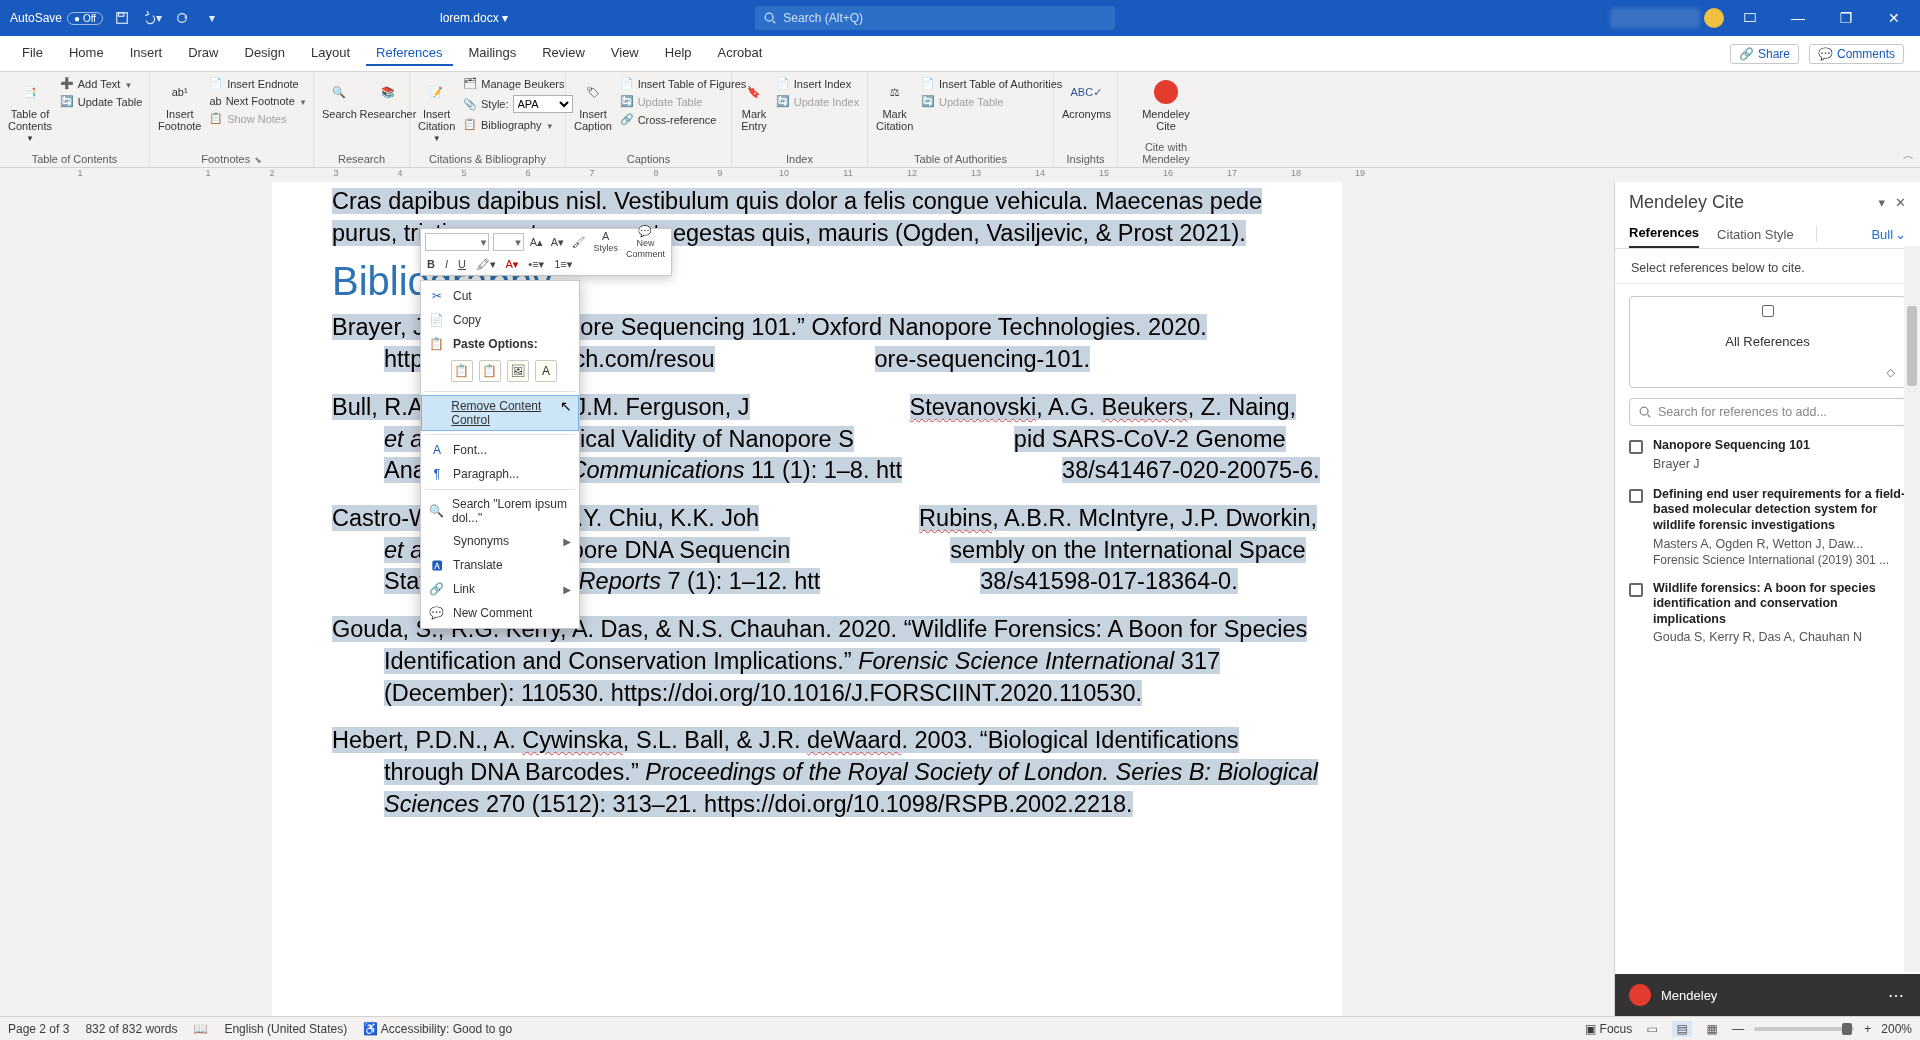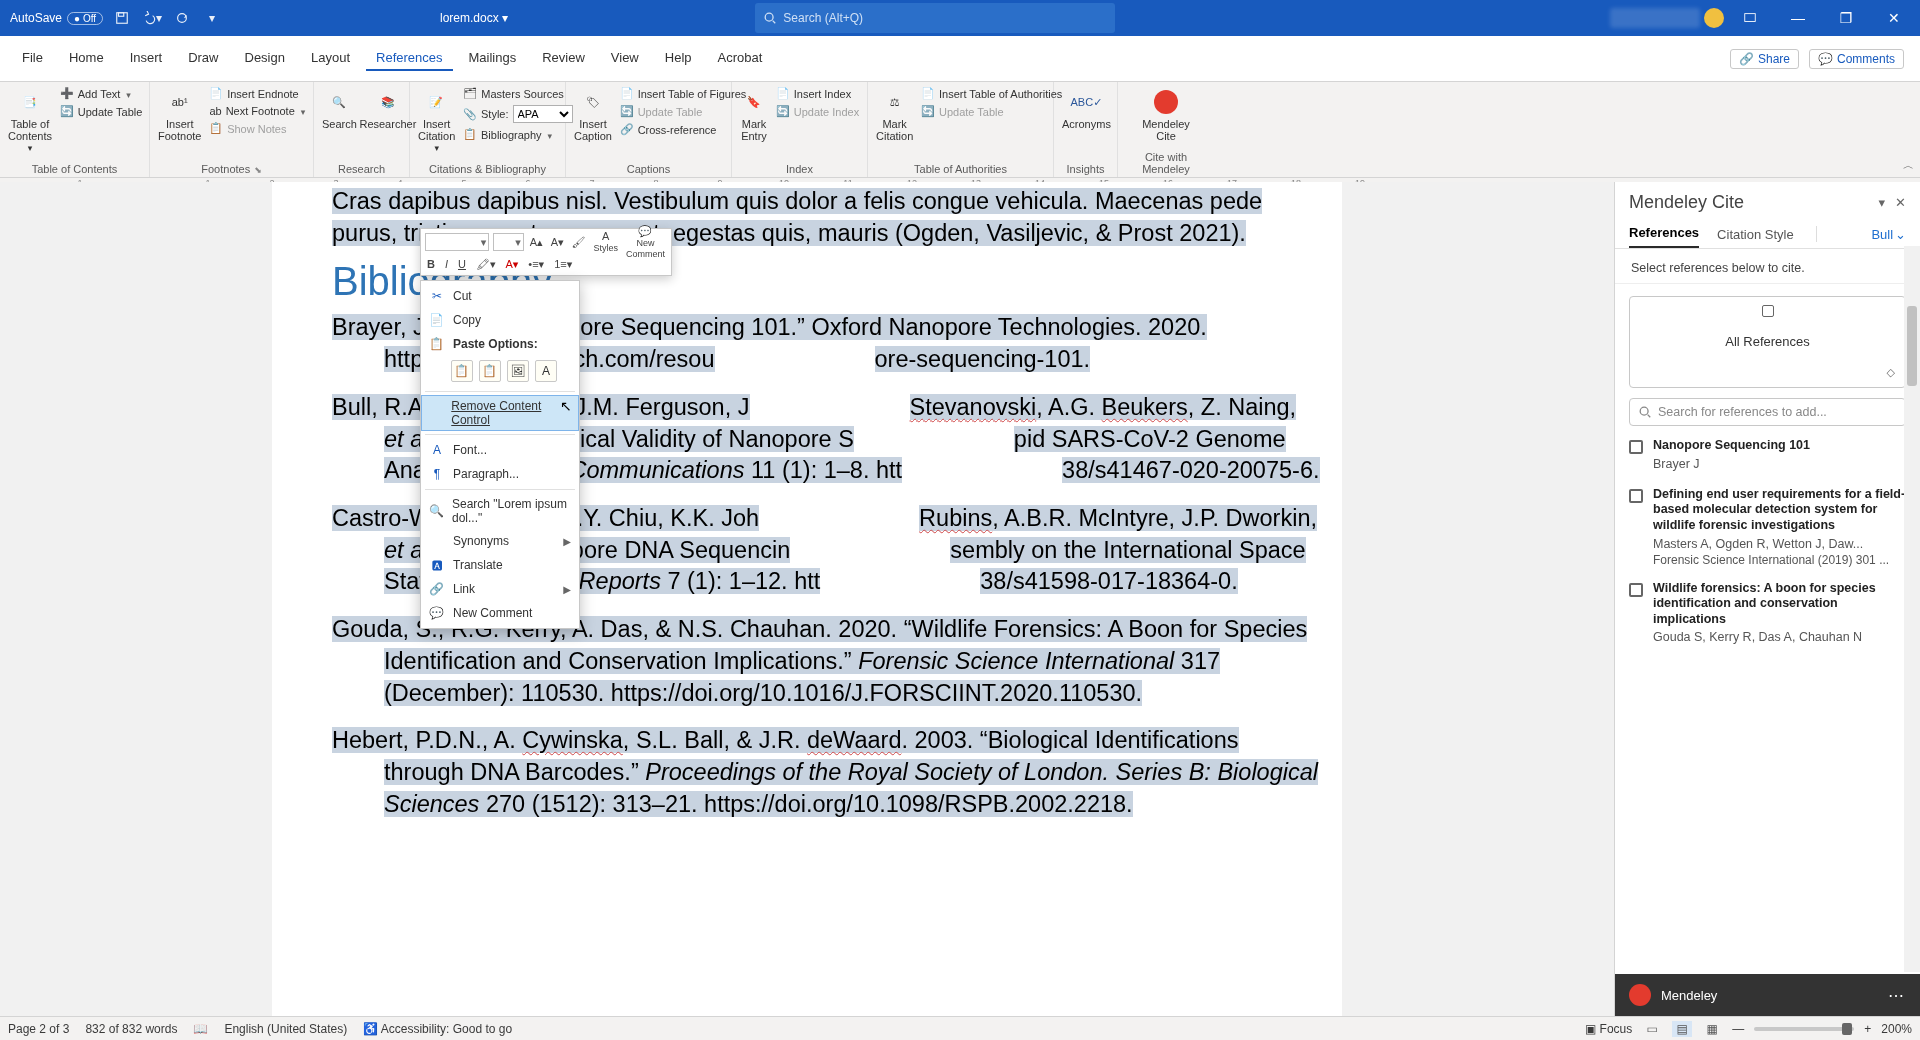--- a/index.html
+++ b/index.html
@@ -6,29 +6,29 @@
 body { background:#fff; overflow:hidden; width:1920px; height:1040px; position:relative; font-size:13px; }
 
 
 .titlebar { background:#185abd; color:#fff; height:36px; display:flex; align-items:center; font-size:12px; }
 .tb-left { width:400px; display:flex; align-items:center; gap:8px; padding-left:10px; }
 .tb-autosave { display:flex; align-items:center; gap:5px; }
 .tb-autosave .pill { border:1px solid rgba(255,255,255,.6); border-radius:8px; padding:0 6px; font-size:10px; }
 .tb-btn { width:22px; height:22px; display:inline-flex; align-items:center; justify-content:center; color:#fff; opacity:.9; }
 .tb-center { flex:0 0 auto; margin-left:40px; }
 .tb-search { margin-left:auto; margin-right:auto; }
-.tb-search-box { width:360px; height:30px; background:#2b6fc9; border-radius:3px; display:flex; align-items:center; color:#cfe0f5; padding-left:8px; gap:6px; }
+.tb-search-box { width:360px; height:24px; background:#2b6fc9; border-radius:3px; display:flex; align-items:center; color:#cfe0f5; padding-left:8px; gap:6px; }
 .tb-right { margin-left:auto; display:flex; align-items:center; gap:4px; padding-right:4px; }
 .tb-user { width:90px; height:20px; background:rgba(255,255,255,.15); border-radius:3px; filter:blur(2px); }
 .tb-avatar { width:20px; height:20px; border-radius:50%; background:#f0c040; }
 .winbtn { width:44px; height:36px; display:flex; align-items:center; justify-content:center; color:#fff; font-size:14px;}
 svg { display:block; }
 
 
-.menubar { background:#fff; height:46px; border-bottom:1px solid #d4d4d4; display:flex; align-items:center; padding-left:12px; gap:6px; font-size:13px; color:#333; }
+.menubar { background:#fff; height:36px; border-bottom:1px solid #d4d4d4; display:flex; align-items:center; padding-left:12px; gap:6px; font-size:13px; color:#333; }
 .menubar .tab { padding:4px 10px 6px; cursor:default; }
 .menubar .tab.active { color:#185abd; border-bottom:2px solid #185abd; padding-bottom:4px; }
 .menubar .rightlinks { margin-left:auto; display:flex; gap:10px; padding-right:16px; font-size:12px; color:#185abd; }
 .rightlinks .chip { border:1px solid #c8c8c8; border-radius:3px; padding:2px 8px; display:flex; align-items:center; gap:4px; }
 
 
 .ribbon { height:96px; background:#f3f2f1; border-bottom:1px solid #d4d4d4; display:flex; position:relative; }
 .rgroup { border-right:1px solid #e0e0e0; padding:4px 8px 0; display:flex; flex-direction:column; }
 .rgroup .body { flex:1; display:flex; align-items:flex-start; gap:6px; }
 .rgroup .lbl { text-align:center; font-size:11px; color:#5a5a5a; padding:2px 0; }
@@ -231,21 +231,21 @@
   </div>
   <div class="rgroup" style="width:156px">
     <div class="body">
       <div class="bigbtn" style="width:46px">
           <span class="ico">📝</span>
           <span style="white-space:pre-line">Insert
 Citation</span>
           <span style="font-size:9px">▾</span>
         </div>
       <div class="stack">
-        <div class="item">🗂 <span>Masters Sources</span></div>
+        <div class="item">🗂 <span>Manage Beukers</span></div>
         <div class="item stylebox">📎 <span>Style:</span> <select><option>APA</option></select></div>
         <div class="item">📋 <span>Bibliography</span> <span class="chev"></span></div>
       </div>
     </div>
     <div class="lbl">Citations &amp; Bibliography</div>
   </div>
   <div class="rgroup" style="width:166px">
     <div class="body">
       <div class="bigbtn" style="width:46px">
           <span class="ico">🏷</span>

